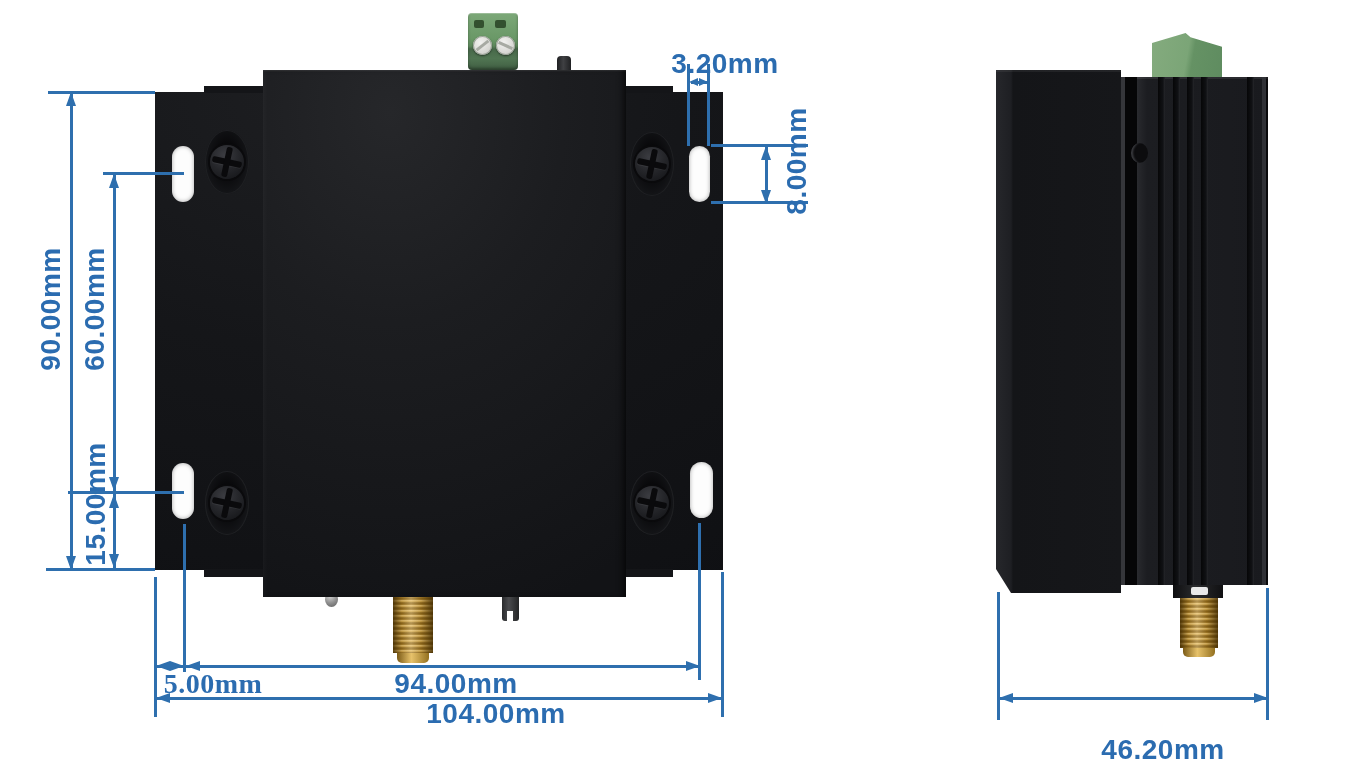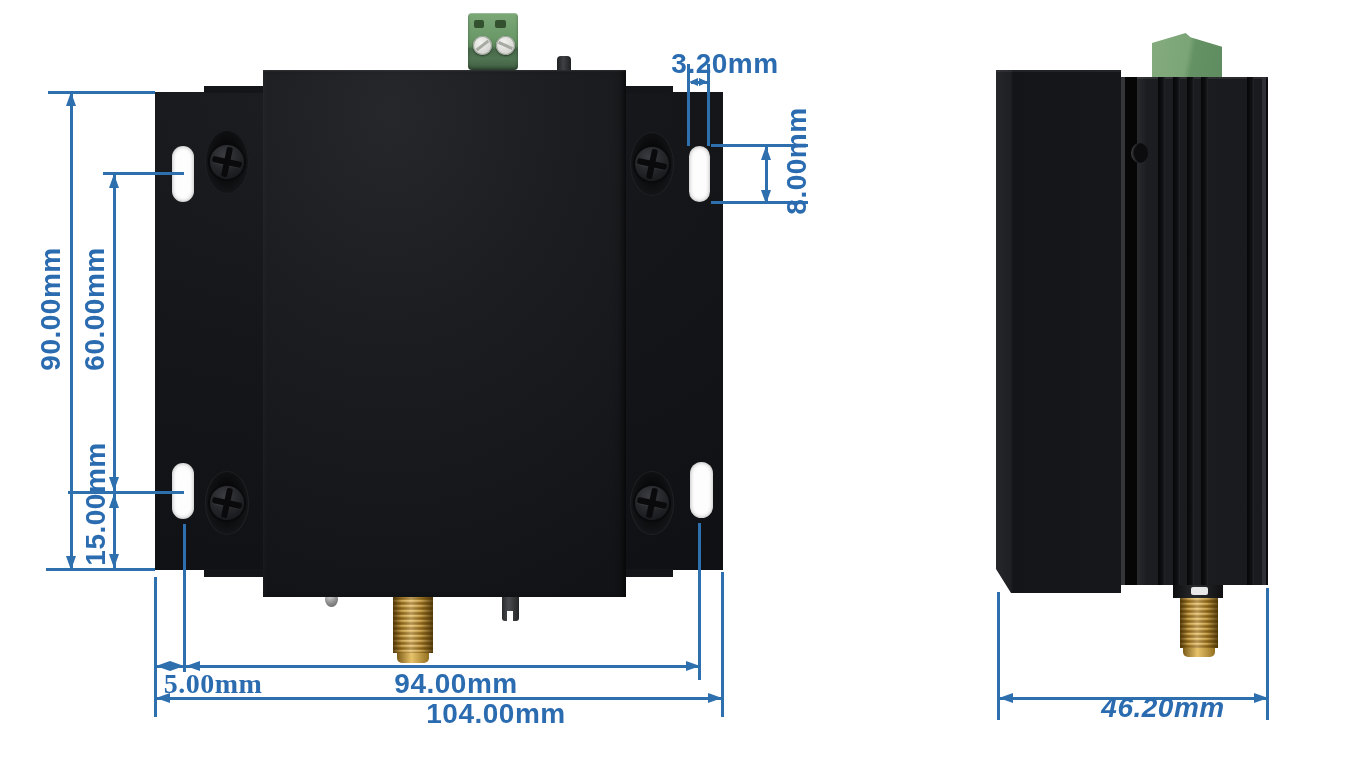--- a/index.html
+++ b/index.html
@@ -226,16 +226,16 @@
     <div class="abs ar rt" style="left:708px;top:693px;"></div>
     <div class="lbl" style="left:454px;top:714px;margin-left:42px;">104.00mm</div>
   </div>
 
   <div>
     <div class="abs dim" style="left:997px;top:592px;width:3px;height:128px;"></div>
     <div class="abs dim" style="left:1266px;top:588px;width:3px;height:132px;"></div>
     <div class="abs dim" style="left:1000px;top:697px;width:267px;height:3px;"></div>
     <div class="abs ar lt" style="left:999px;top:693px;"></div>
     <div class="abs ar rt" style="left:1254px;top:693px;"></div>
-    <div class="lbl" style="left:1163px;top:708px;font-style:italic;">46.20mm</div>
+    <div class="lbl" style="left:1163px;top:750px;">46.20mm</div>
   </div>
 
 </div>
 
 </body></html>

